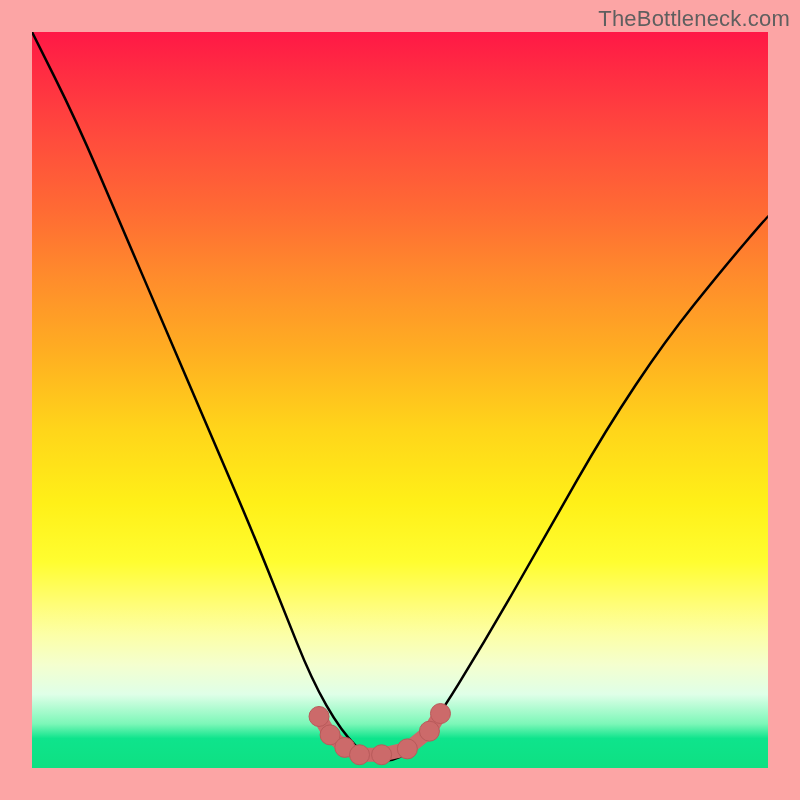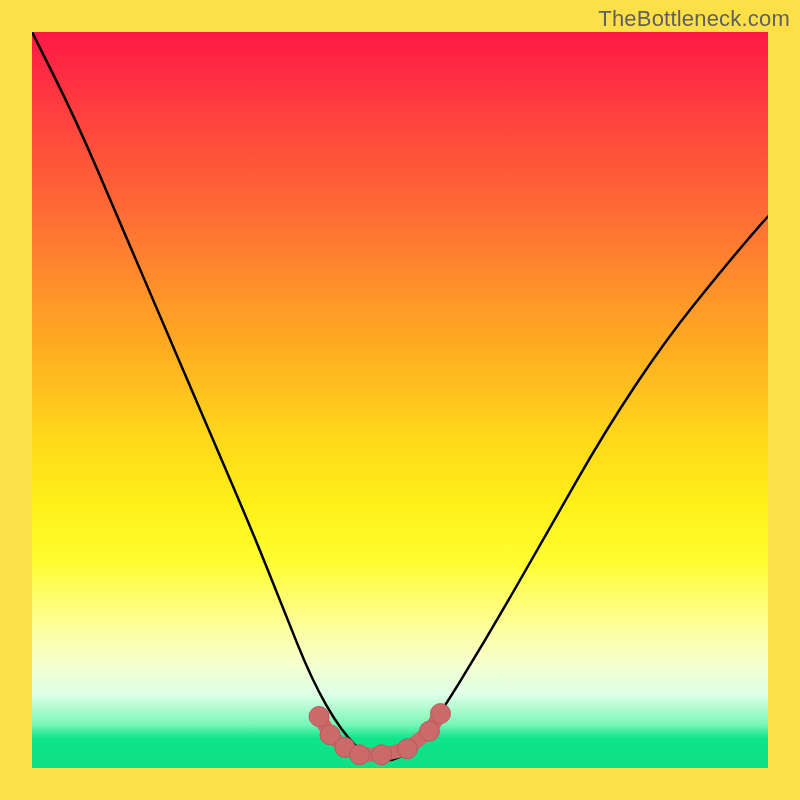--- a/index.html
+++ b/index.html
@@ -8,21 +8,21 @@
     width: 800px;
     height: 800px;
     overflow: hidden;
     background: #000;
     font-family: Arial, Helvetica, sans-serif;
   }
   .frame {
     position: relative;
     width: 800px;
     height: 800px;
-    background: #fde047;
+    background: #fca5a5;
   }
   .plot {
     position: absolute;
     left: 32px;
     top: 32px;
     width: 736px;
     height: 736px;
     background: linear-gradient(to bottom,
       #ff1846 0%,
       #ff2e42 6%,

